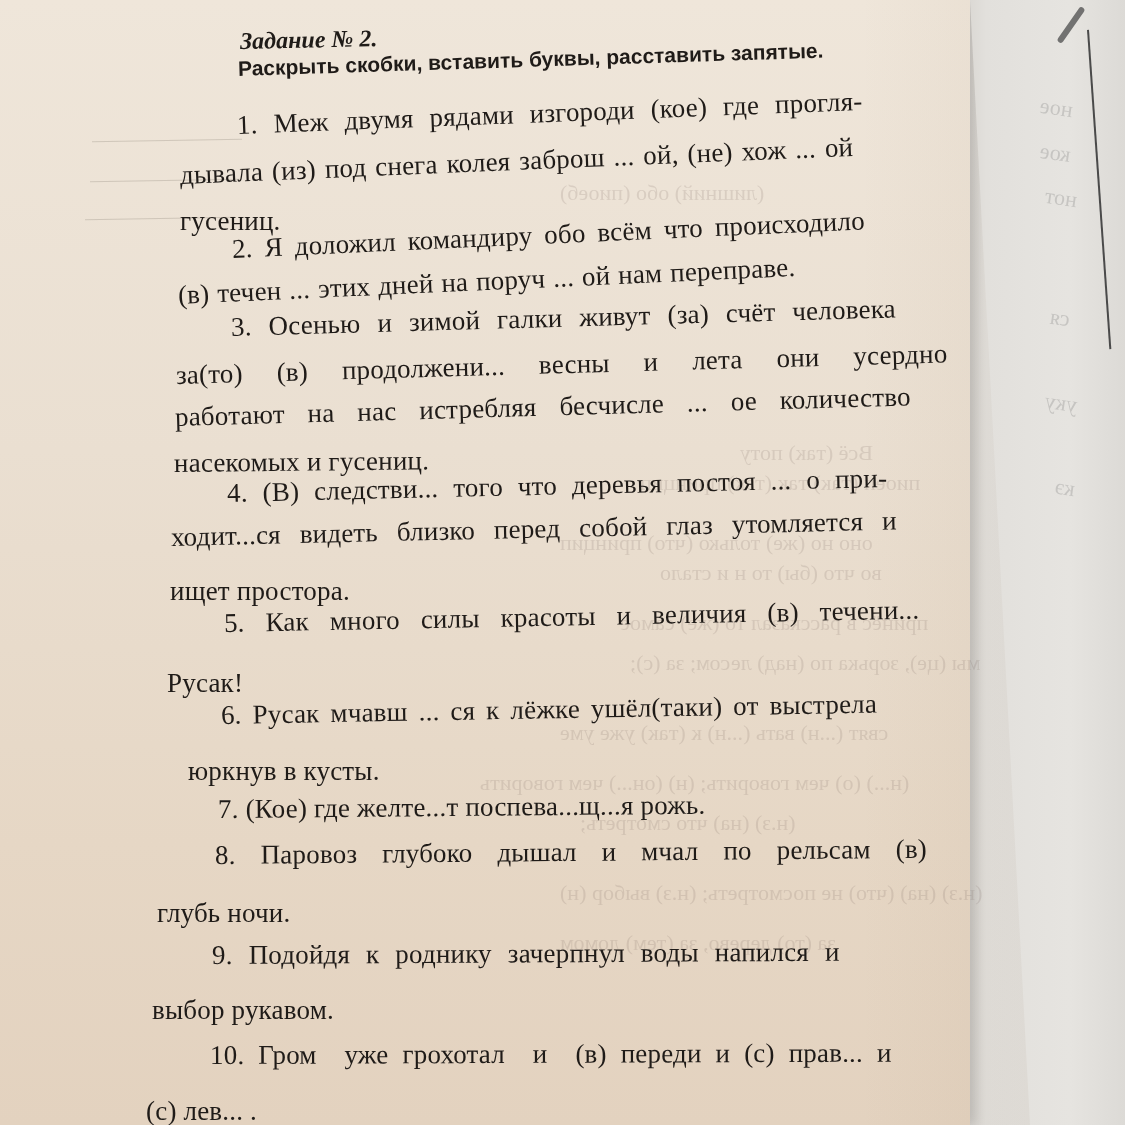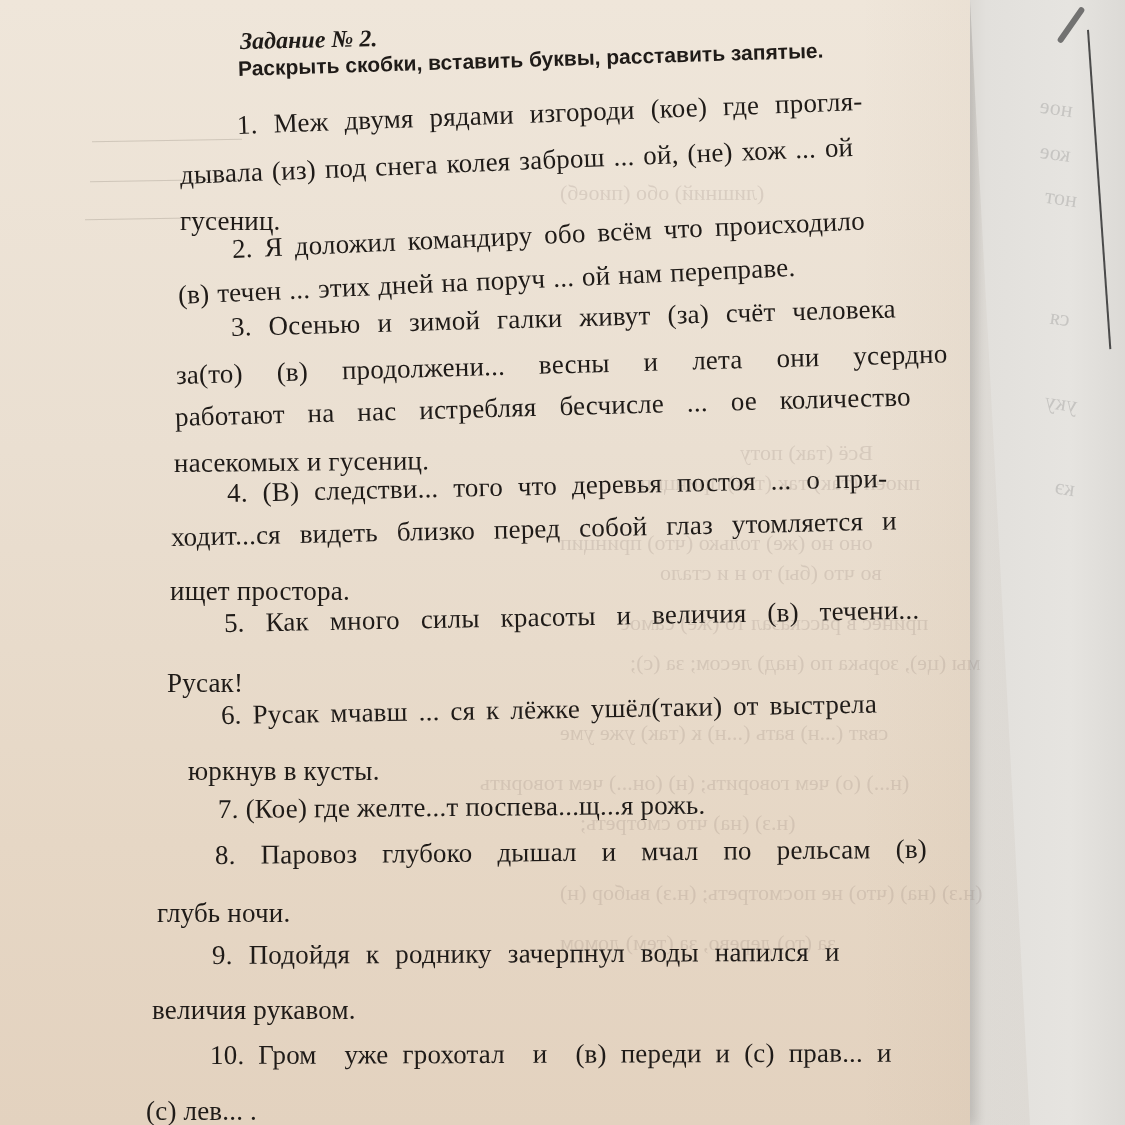--- a/index.html
+++ b/index.html
@@ -189,19 +189,19 @@
 
     <div class="line" style="left:221px; top:700px; word-spacing:4px; transform:rotate(-1deg);">6. Русак мчавш ... ся к лёжке ушёл(таки) от выстрела</div>
     <div class="line" style="left:163px; top:756px;margin-left:25px;">юркнув в кусты.</div>
 
     <div class="line" style="left:218px; top:794px; transform:rotate(-0.5deg);">7. (Кое) где желте...т поспева...щ...я рожь.</div>
 
     <div class="line" style="left:215px; top:840px; word-spacing:18px; transform:rotate(-0.5deg);">8. Паровоз глубоко дышал и мчал по рельсам (в)</div>
     <div class="line" style="left:157px; top:898px;font-family:Liberation Serif, serif;">глубь ночи.</div>
 
     <div class="line" style="left:212px; top:940px; word-spacing:9px; transform:rotate(-0.3deg);">9. Подойдя к роднику  зачерпнул воды напился и</div>
-    <div class="line" style="left:152px; top:995px;">величия рукавом.</div>
+    <div class="line" style="left:152px; top:995px;">выбор рукавом.</div>
 
     <div class="line" style="left:210px; top:1040px; word-spacing:7px; white-space:pre; transform:rotate(-0.2deg);">10. Гром  уже грохотал  и  (в) переди и (с) прав... и</div>
     <div class="line" style="left:146px; top:1096px;">(с) лев... .</div>
   </div>
 
 </div>
 
 </body></html>

